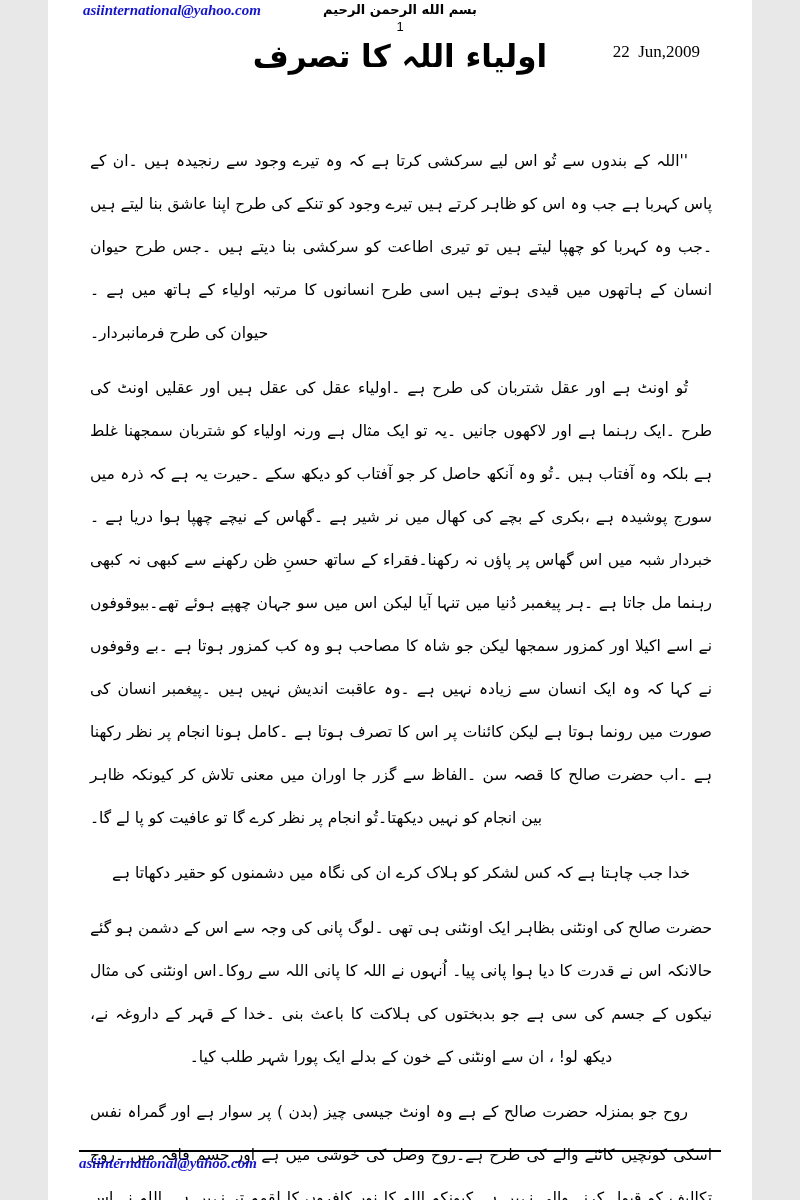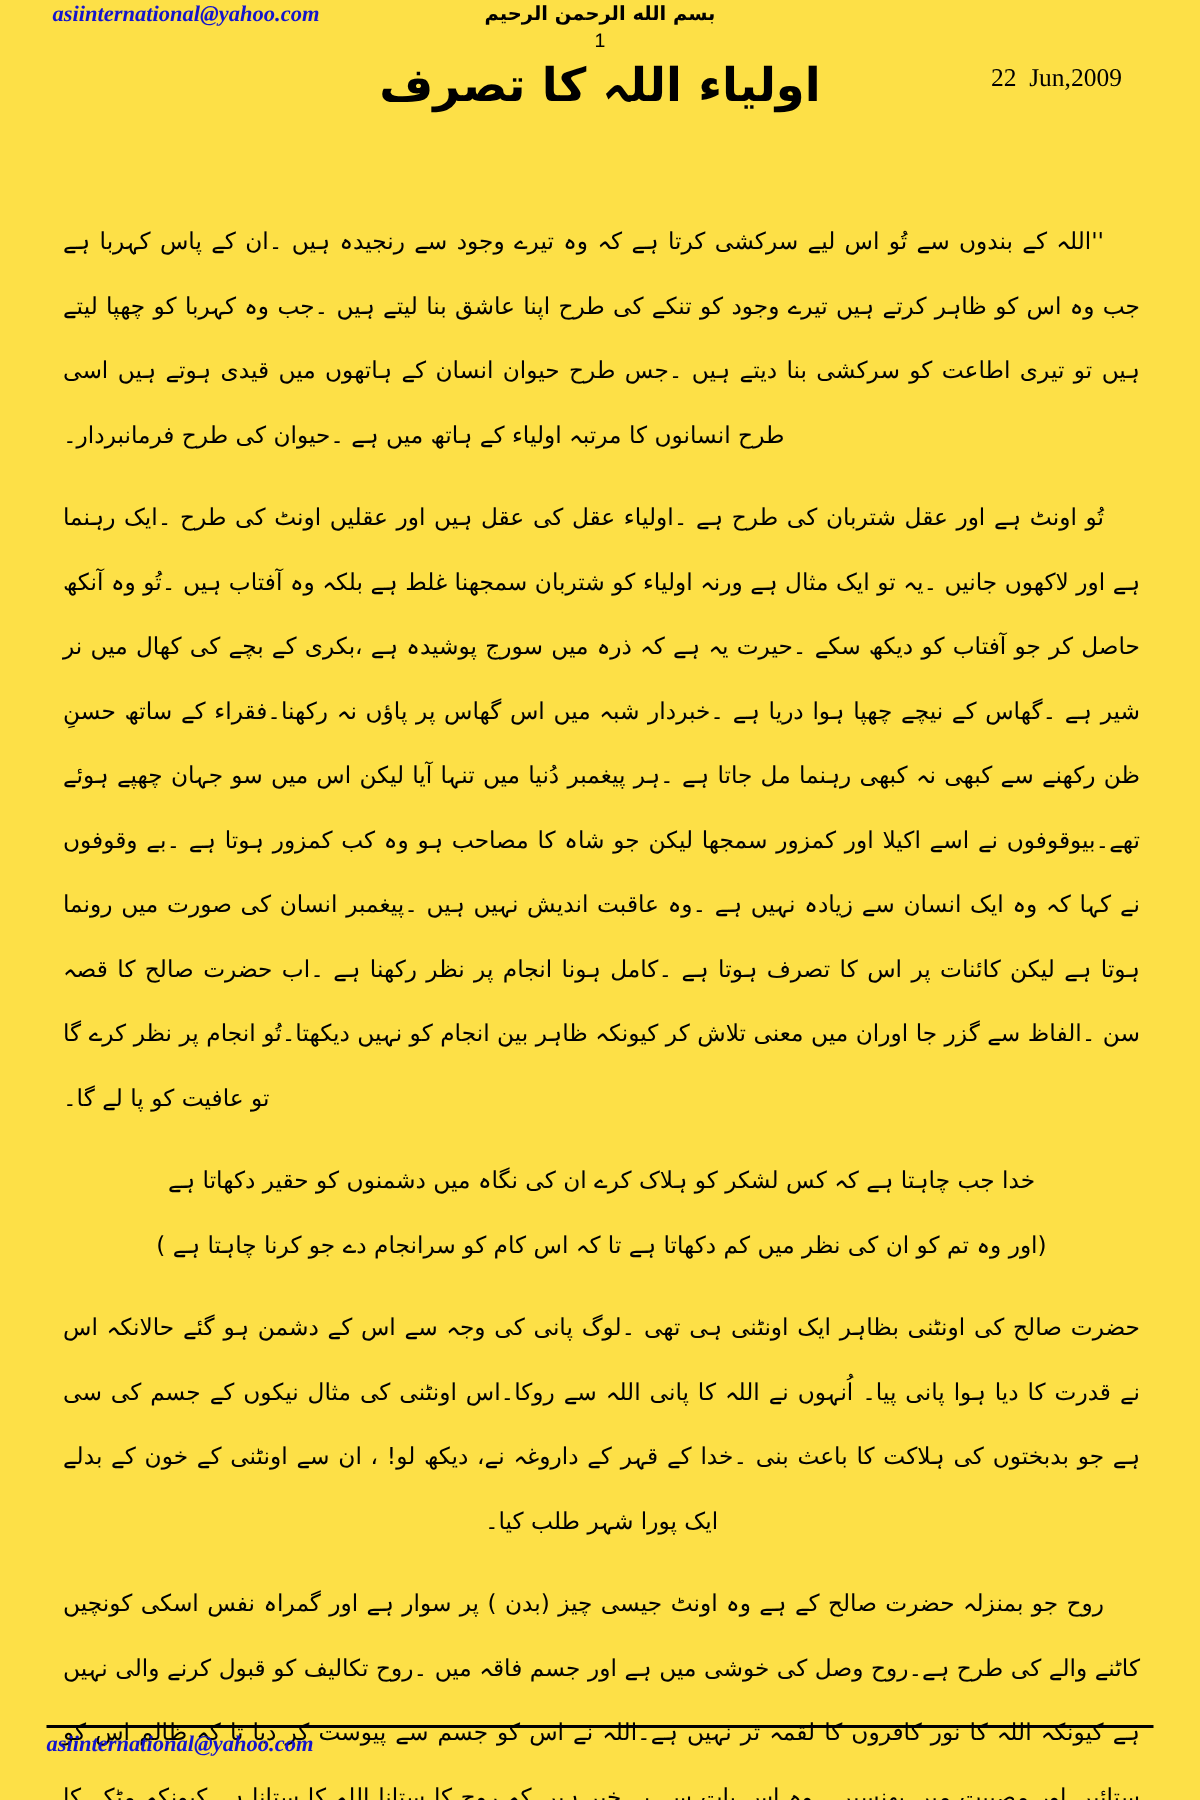--- a/index.html
+++ b/index.html
@@ -1,21 +1,21 @@
 <!DOCTYPE html>
 <html lang="ur"><head>
 <meta charset="utf-8">
 <style>
   html, body { margin: 0; padding: 0; background: #e8e8e8; }
   .page {
     position: relative;
-    width: 800px;
+    width: 704px;
     height: 1200px;
     margin: 0 auto;
-    background: #fde047;
+    background: #ffffff;
     font-family: "DejaVu Sans", sans-serif;
     color: #000;
     overflow: hidden;
   }
 
   
   .header-email {
     position: absolute;
     top: 2px;
     left: 35px;
@@ -141,21 +141,20 @@
   <h1 class="doc-title" style="margin:0;">اولیاء اللہ کا تصرف</h1>
 
   <div class="content">
     <p class="para indent last-left">''اللہ کے بندوں سے تُو اس لیے سرکشی کرتا ہے کہ وہ تیرے وجود سے رنجیدہ ہیں ۔ان کے پاس کہربا ہے جب وہ اس کو ظاہر کرتے ہیں تیرے وجود کو تنکے کی طرح اپنا عاشق بنا لیتے ہیں ۔جب وہ کہربا کو چھپا لیتے ہیں تو تیری اطاعت کو سرکشی بنا دیتے ہیں ۔جس طرح حیوان انسان کے ہاتھوں میں قیدی ہوتے ہیں اسی طرح انسانوں کا مرتبہ اولیاء کے ہاتھ میں ہے ۔حیوان کی طرح فرمانبردار۔</p>
 
     <p class="para indent last-left">تُو اونٹ ہے اور عقل شتربان کی طرح ہے ۔اولیاء عقل کی عقل ہیں اور عقلیں اونٹ کی طرح ۔ایک رہنما ہے اور لاکھوں جانیں ۔یہ تو ایک مثال ہے ورنہ اولیاء کو شتربان سمجھنا غلط ہے بلکہ وہ آفتاب ہیں ۔تُو وہ آنکھ حاصل کر جو آفتاب کو دیکھ سکے ۔حیرت یہ ہے کہ ذرہ میں سورج پوشیدہ ہے ،بکری کے بچے کی کھال میں نر شیر ہے ۔گھاس کے نیچے چھپا ہوا دریا ہے ۔خبردار شبہ میں اس گھاس پر پاؤں نہ رکھنا۔فقراء کے ساتھ حسنِ ظن رکھنے سے کبھی نہ کبھی رہنما مل جاتا ہے ۔ہر پیغمبر دُنیا میں تنہا آیا لیکن اس میں سو جہان چھپے ہوئے تھے۔بیوقوفوں نے اسے اکیلا اور کمزور سمجھا لیکن جو شاہ کا مصاحب ہو وہ کب کمزور ہوتا ہے ۔بے وقوفوں نے کہا کہ وہ ایک انسان سے زیادہ نہیں ہے ۔وہ عاقبت اندیش نہیں ہیں ۔پیغمبر انسان کی صورت میں رونما ہوتا ہے لیکن کائنات پر اس کا تصرف ہوتا ہے ۔کامل ہونا انجام پر نظر رکھنا ہے ۔اب حضرت صالح کا قصہ سن ۔الفاظ سے گزر جا اوران میں معنی تلاش کر کیونکہ ظاہر بین انجام کو نہیں دیکھتا۔تُو انجام پر نظر کرے گا تو عافیت کو پا لے گا۔</p>
 
     <p class="centered-line">خدا جب چاہتا ہے کہ کس لشکر کو ہلاک کرے ان کی نگاہ میں دشمنوں کو حقیر دکھاتا ہے</p>
 
 
-    <p class="centered-line">(اور وہ تم کو ان کی نظر میں کم دکھاتا ہے تا کہ اس کام کو سرانجام دے جو کرنا چاہتا ہے )</p>
 
     <p class="para last-center">حضرت صالح کی اونٹنی بظاہر ایک اونٹنی ہی تھی ۔لوگ پانی کی وجہ سے اس کے دشمن ہو گئے حالانکہ اس نے قدرت کا دیا ہوا پانی پیا۔ اُنہوں نے اللہ کا پانی اللہ سے روکا۔اس اونٹنی کی مثال نیکوں کے جسم کی سی ہے جو بدبختوں کی ہلاکت کا باعث بنی ۔خدا کے قہر کے داروغہ نے، دیکھ لو! ، ان سے اونٹنی کے خون کے بدلے ایک پورا شہر طلب کیا۔</p>
 
     <p class="para indent last-center">روح جو بمنزلہ حضرت صالح کے ہے وہ اونٹ جیسی چیز (بدن ) پر سوار ہے اور گمراہ نفس اسکی کونچیں کاٹنے والے کی طرح ہے۔روح وصل کی خوشی میں ہے اور جسم فاقہ میں ۔روح تکالیف کو قبول کرنے والی نہیں ہے کیونکہ اللہ کا نور کافروں کا لقمہ تر نہیں ہے۔اللہ نے اس کو جسم سے پیوست کر دیا تا کہ ظالم اس کو ستائیں اور مصیبت میں پھنسیں ۔وہ اس بات سے بے خبر ہیں کہ روح کا ستانا اللہ کا ستانا ہے کیونکہ مٹکے کا پانی نہر سے وابستہ ہے ۔ضرر سیپ کو پہنچا ہے موتی کو نہیں اس لیے ولی کے جسم کی اونٹنی کا غلام بن جا تا کہ روحِ صالح کے ساتھ تیری دوستی ہو جائے ۔</p>
   </div>
 
   <div class="footer">
     <a class="footer-email" href="#">asiinternational@yahoo.com</a>
 
   </div>

